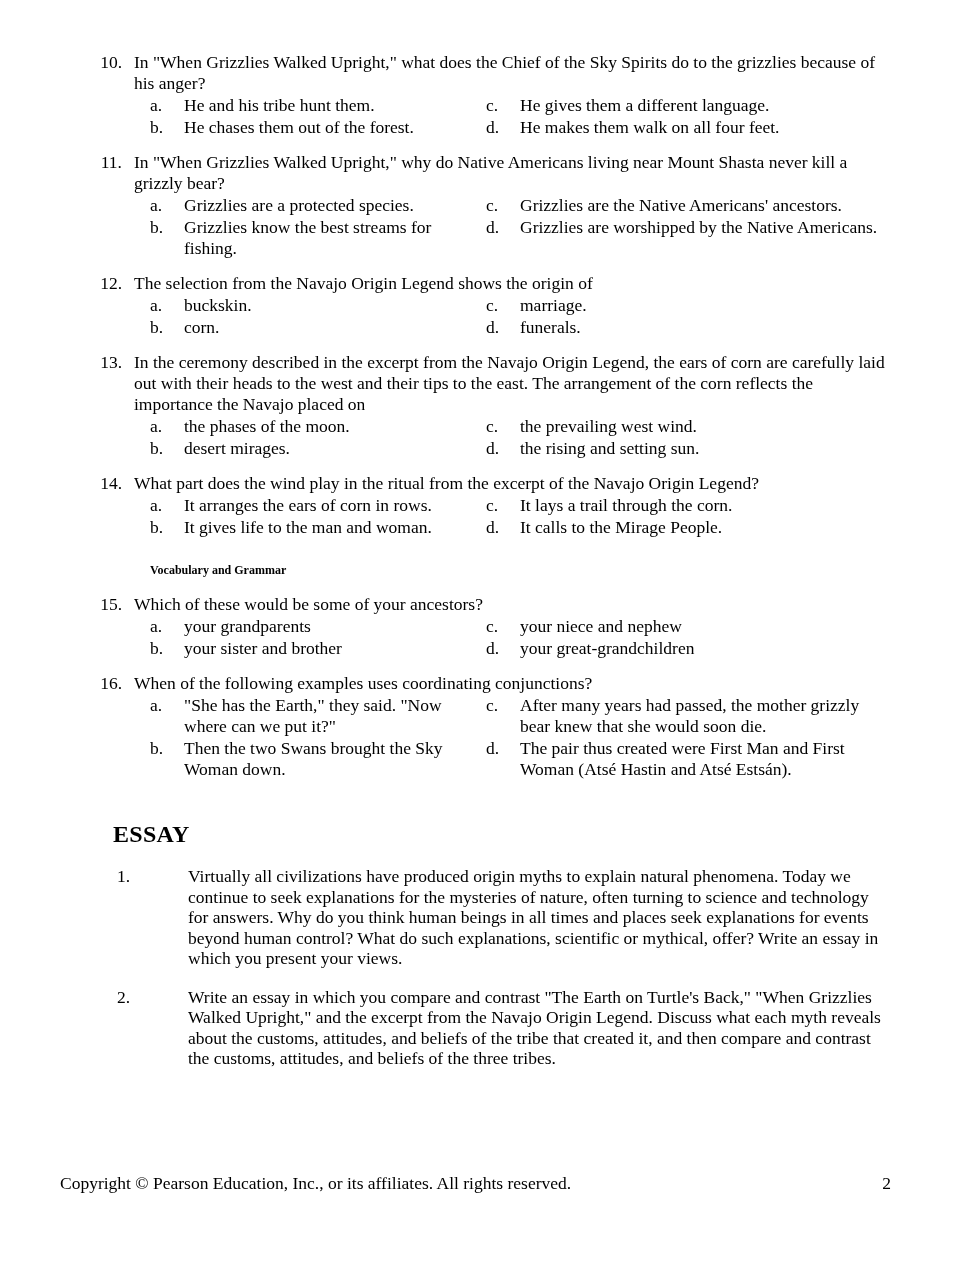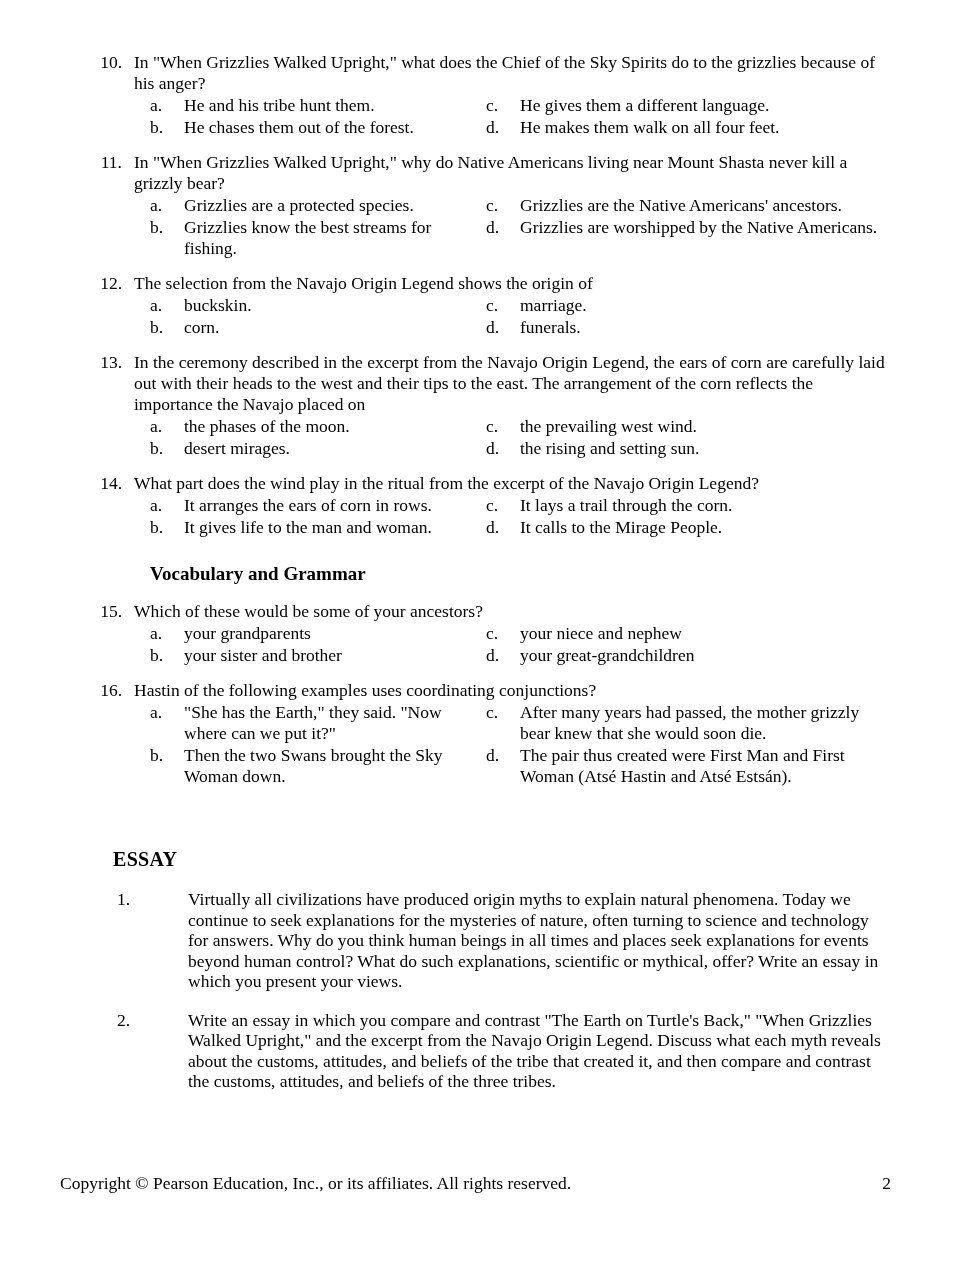--- a/index.html
+++ b/index.html
@@ -62,28 +62,28 @@
   .choice .letter {
     width: 34px;
     flex: 0 0 34px;
   }
   .choice .ctext {
     flex: 1 1 auto;
   }
 
   
   .section-head {
-    font-size: 19px;
+    font-size: 12px;
     font-weight: bold;
     margin: 24px 0 16px 62px;
   }
   .essay-head {
-    font-size: 20px;
+    font-size: 24px;
     font-weight: bold;
-    margin: 60px 0 18px 25px;
+    margin: 40px 0 18px 25px;
     letter-spacing: 0.3px;
   }
 
   
   .essay-item {
     display: flex;
     margin-bottom: 18px;
   }
   .essay-item .q-num {
     width: 52px;
@@ -266,21 +266,21 @@
           <span class="letter">d.</span>
           <span class="ctext">your great-grandchildren</span>
         </div>
       </div>
     </div>
   </div>
 
   <div class="question">
     <div class="q-num">16.</div>
     <div class="q-body">
-      <div class="q-stem">Hastin of the following examples uses coordinating conjunctions?</div>
+      <div class="q-stem">When of the following examples uses coordinating conjunctions?</div>
       <div class="choices">
         <div class="choice">
           <span class="letter">a.</span>
           <span class="ctext">"She has the Earth," they said. "Now where can we put it?"</span>
         </div>
         <div class="choice">
           <span class="letter">c.</span>
           <span class="ctext">After many years had passed, the mother grizzly bear knew that she would soon die.</span>
         </div>
         <div class="choice">

